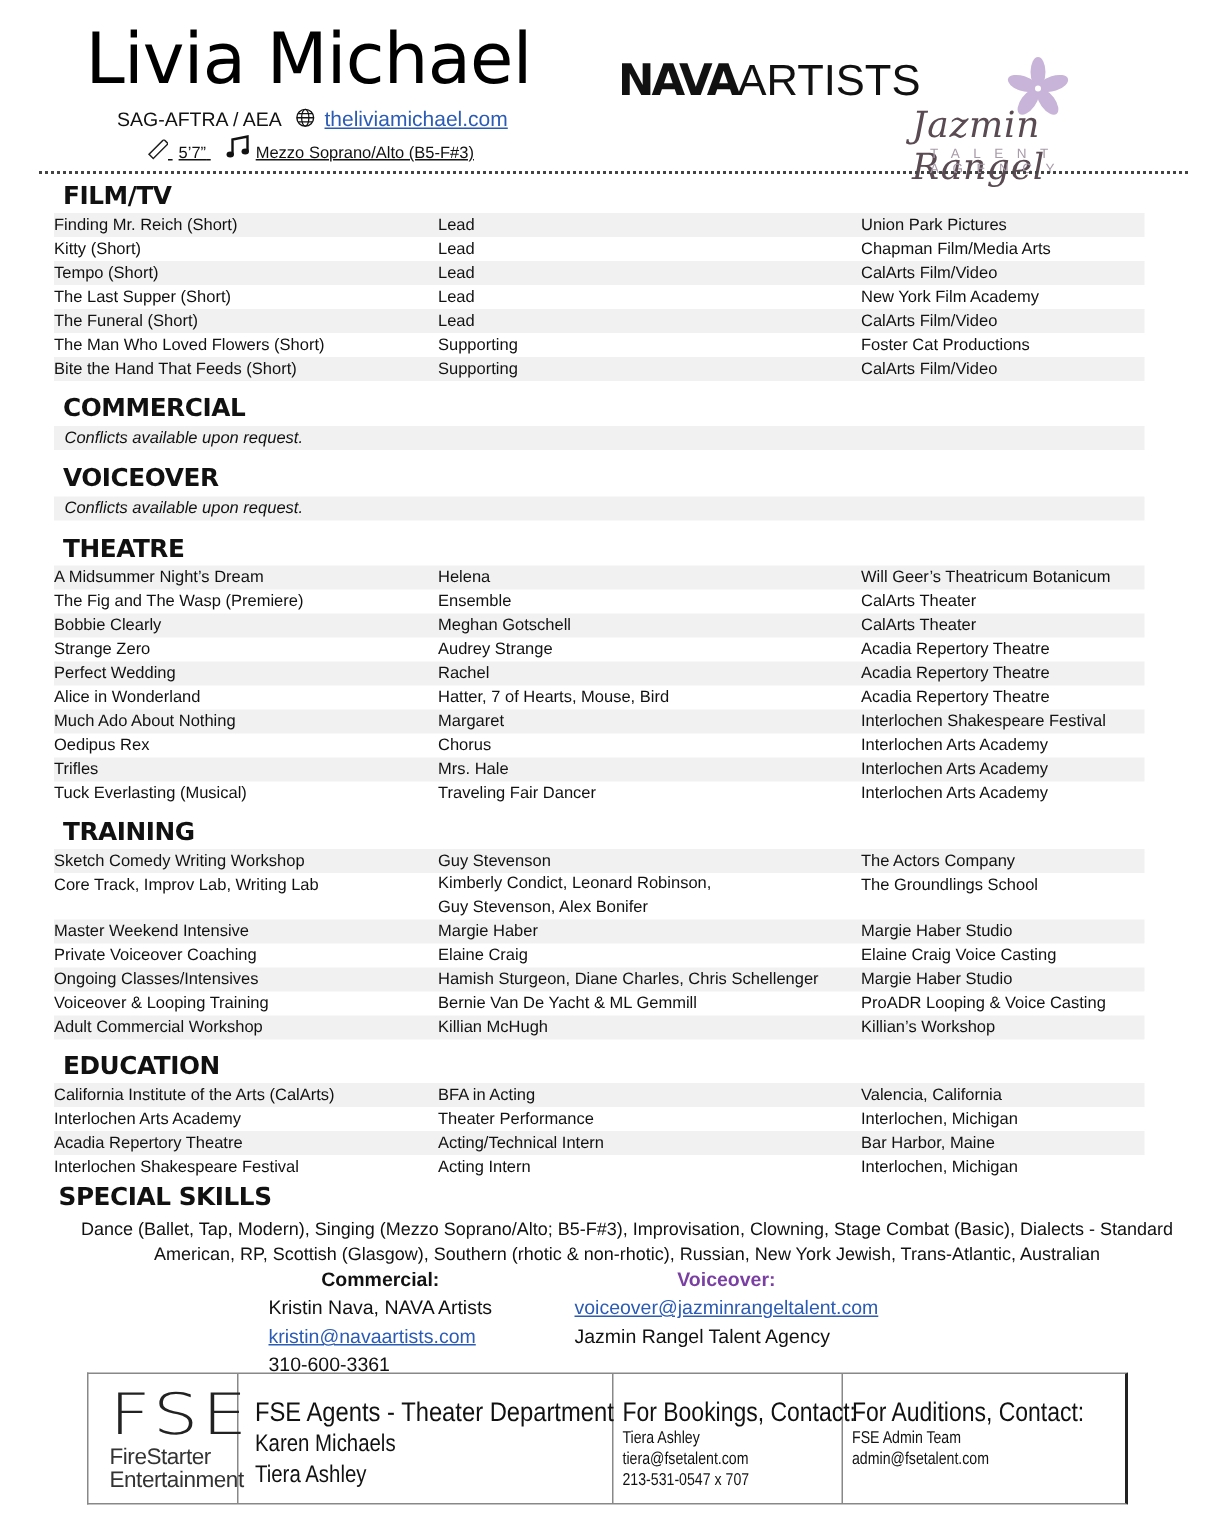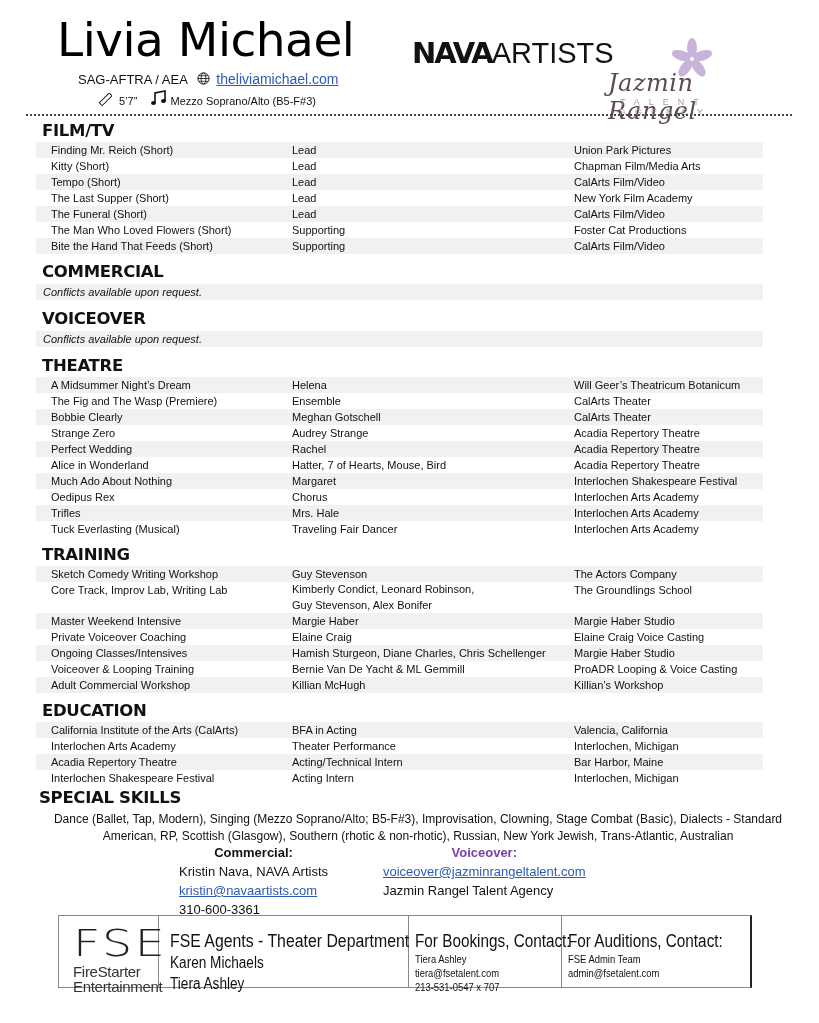--- a/index.html
+++ b/index.html
@@ -5,21 +5,21 @@
   html, body { margin: 0; padding: 0; background: #ffffff; }
   body { width: 819px; height: 1023px; position: relative; overflow: hidden;
          font-family: "Liberation Sans", sans-serif; color: #111; }
 
   
   .name { position: absolute; left: 57px; top: 14px; font-size: 47px; line-height: 52px;
           font-family: "DejaVu Sans", sans-serif; font-weight: normal; letter-spacing: -0.5px; color: #000; }
   .union-line { position: absolute; left: 78px; top: 71px; font-size: 13px; line-height: 16px; color: #111; }
   .union-line .globe { display: inline-block; width: 13px; height: 13px; vertical-align: -1px; margin: 0 3px 0 6px; }
   .union-line a { color: #2b5bb5; text-decoration: underline; font-size: 14px; }
-  .stats-line { position: absolute; left: 98px; top: 90px; font-size: 11px; line-height: 16px; color: #111; }
+  .stats-line { position: absolute; left: 98px; top: 90px; font-size: 11px; line-height: 16px; color: #111; text-decoration: underline; }
   .stats-line .pencil { display: inline-block; width: 14px; height: 14px; vertical-align: -2px; }
   .stats-line .notes { display: inline-block; width: 18px; height: 16px; vertical-align: -1px; margin: 0 2px 0 10px; }
   .stats-line .height { margin-left: 4px; }
 
   .nava-logo { position: absolute; left: 412px; top: 37px; font-size: 29px; line-height: 32px;
                letter-spacing: -1px; color: #111; }
   .nava-logo .bold { font-family: "DejaVu Sans", sans-serif; font-weight: 900; letter-spacing: -2px; }
   .nava-logo .thin { font-family: "Liberation Sans", sans-serif; font-weight: normal; letter-spacing: 0px; }
 
   .jazmin-logo { position: absolute; left: 598px; top: 36px; width: 190px; height: 75px; }
@@ -31,41 +31,41 @@
   .dotted-rule { position: absolute; left: 26px; top: 114px; width: 766px; height: 0;
                  border-top: 2px dotted #444; }
 
   
   .section-title { position: absolute; left: 42px; font-family: "DejaVu Sans", sans-serif; font-weight: bold;
                    font-size: 16.5px; line-height: 20px; color: #111; letter-spacing: -0.3px; }
   .table { position: absolute; left: 36px; width: 727px; }
   .row { position: relative; height: 16px; font-size: 11px; line-height: 16px; color: #111; }
   .row.tall { height: 31px; }
   .row:nth-child(odd) { background: #f1f1f1; }
-  .row .c1 { position: absolute; left: 15px; top: 0; white-space: nowrap; }
+  .row .c1 { position: absolute; left: 0; top: 0; white-space: nowrap; }
   .row .c2 { position: absolute; left: 256px; top: 0; white-space: nowrap; }
   .row .c3 { position: absolute; left: 538px; top: 0; white-space: nowrap; }
   .row .multi { line-height: 15.5px; }
   .note-row { position: absolute; left: 36px; width: 727px; height: 16px; background: #f1f1f1;
               font-size: 11px; line-height: 16px; font-style: italic; }
   .note-row span { position: absolute; left: 7px; }
 
   .skills-title { position: absolute; left: 39px; top: 788px; font-family: "DejaVu Sans", sans-serif;
                   font-weight: bold; font-size: 16.5px; line-height: 20px; letter-spacing: -0.3px; }
   .skills-text { position: absolute; left: 38px; top: 811px; width: 760px; font-size: 12px; line-height: 17px;
                  color: #111; text-align: center; }
 
   
   .rep { position: absolute; font-size: 13px; line-height: 19px; color: #111; }
   .rep .head { font-weight: bold; text-align: center; }
   .rep .head.purple { color: #7a3fa2; }
   .rep a { color: #2b5bb5; text-decoration: underline; }
 
   
-  .fse-box { position: absolute; left: 58px; top: 915px; width: 694px; height: 73px;
+  .fse-box { position: absolute; left: 58px; top: 915px; width: 694px; height: 88px;
              border: 1px solid #888; border-right: 2px solid #222; box-sizing: border-box; display: flex; }
   .fse-cell { border-right: 1px solid #888; box-sizing: border-box; height: 100%; position: relative; }
   .fse-cell:last-child { border-right: none; }
   .fse-logo-cell { width: 136px; }
   .fse-big { position: absolute; left: 14px; top: 8px; font-family: "DejaVu Sans", sans-serif;
              font-weight: 200; font-size: 38px; line-height: 38px; letter-spacing: 2px; color: #222;
              transform: scaleX(1.25); transform-origin: left; -webkit-text-stroke: 0; }
   .fse-sub { position: absolute; left: 14px; font-size: 15px; line-height: 15px; color: #333; font-weight: normal; letter-spacing: -0.3px; text-align: right; }
   .fse-sub.one { top: 48px; } .fse-sub.two { top: 63px; }
   .fse-agents-cell { width: 250px; padding: 15px 0 0 11px; }

